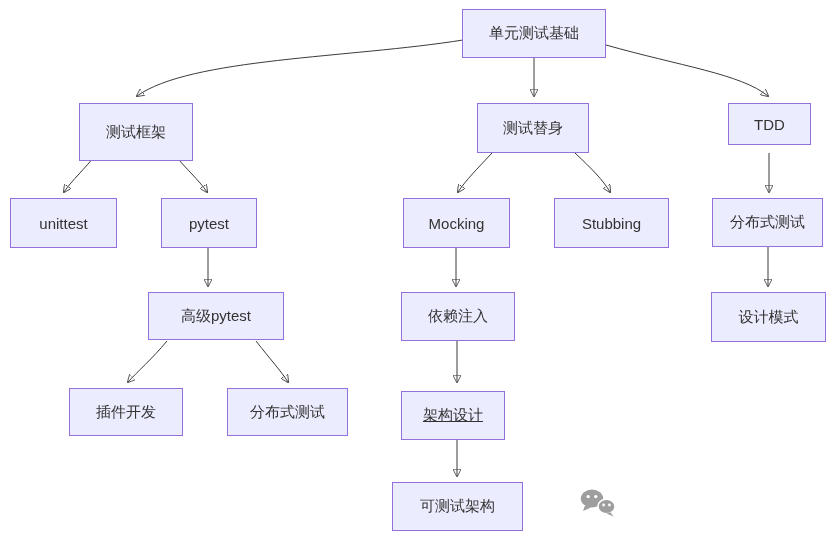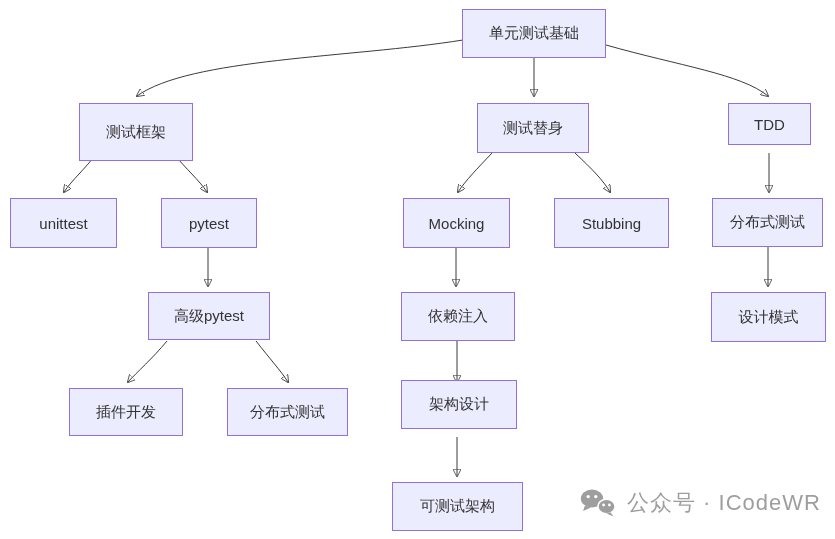--- a/index.html
+++ b/index.html
@@ -64,39 +64,38 @@
 
   <div class="node" style="left:462px;top:9px;width:144px;height:49px;">单元测试基础</div>
   <div class="node" style="left:79px;top:103px;width:114px;height:58px;">测试框架</div>
   <div class="node" style="left:477px;top:103px;width:112px;height:50px;">测试替身</div>
   <div class="node" style="left:728px;top:103px;width:83px;height:42px;">TDD</div>
   <div class="node" style="left:10px;top:198px;width:107px;height:50px;">unittest</div>
   <div class="node" style="left:161px;top:198px;width:96px;height:50px;">pytest</div>
   <div class="node" style="left:403px;top:198px;width:107px;height:50px;">Mocking</div>
   <div class="node" style="left:554px;top:198px;width:115px;height:50px;">Stubbing</div>
   <div class="node" style="left:712px;top:198px;width:111px;height:49px;">分布式测试</div>
-  <div class="node" style="left:148px;top:292px;width:122px;height:48px;">高级pytest</div>
+  <div class="node" style="left:148px;top:292px;width:136px;height:48px;">高级pytest</div>
   <div class="node" style="left:401px;top:292px;width:114px;height:49px;">依赖注入</div>
   <div class="node" style="left:711px;top:292px;width:115px;height:50px;text-align:right;">设计模式</div>
   <div class="node" style="left:69px;top:388px;width:114px;height:48px;">插件开发</div>
   <div class="node" style="left:227px;top:388px;width:121px;height:48px;">分布式测试</div>
-  <div class="node" style="left:401px;top:380px;width:116px;height:49px;">架构设计</div>
+  <div class="node" style="left:401px;top:391px;width:104px;height:49px;text-decoration:underline;">架构设计</div>
   <div class="node" style="left:392px;top:482px;width:131px;height:49px;">可测试架构</div>
 
   <div class="watermark">
     <svg class="wm-icon" width="38" height="30" viewBox="0 0 38 30" xmlns="http://www.w3.org/2000/svg">
       <g fill="#9e9e9e">
         <ellipse cx="12" cy="10.5" rx="11.2" ry="9"></ellipse>
         <polygon points="5,17.5 3,23 11,19.5"></polygon>
       </g>
       <circle cx="8.2" cy="8.6" r="1.7" fill="#ffffff"></circle>
       <circle cx="15.8" cy="8.6" r="1.7" fill="#ffffff"></circle>
       <g fill="#9e9e9e" stroke="#ffffff" stroke-width="1.6">
         <ellipse cx="26.5" cy="18.5" rx="8.6" ry="7.2"></ellipse>
       </g>
       <polygon points="30.5,24.2 33.5,28.5 26.5,25.4" fill="#9e9e9e"></polygon>
       <circle cx="23.6" cy="17" r="1.4" fill="#ffffff"></circle>
       <circle cx="29.4" cy="17" r="1.4" fill="#ffffff"></circle>
     </svg>
-    <span>公众号 · ICodeWR</span>
   </div>
 
 </div>
 
 </body></html>

